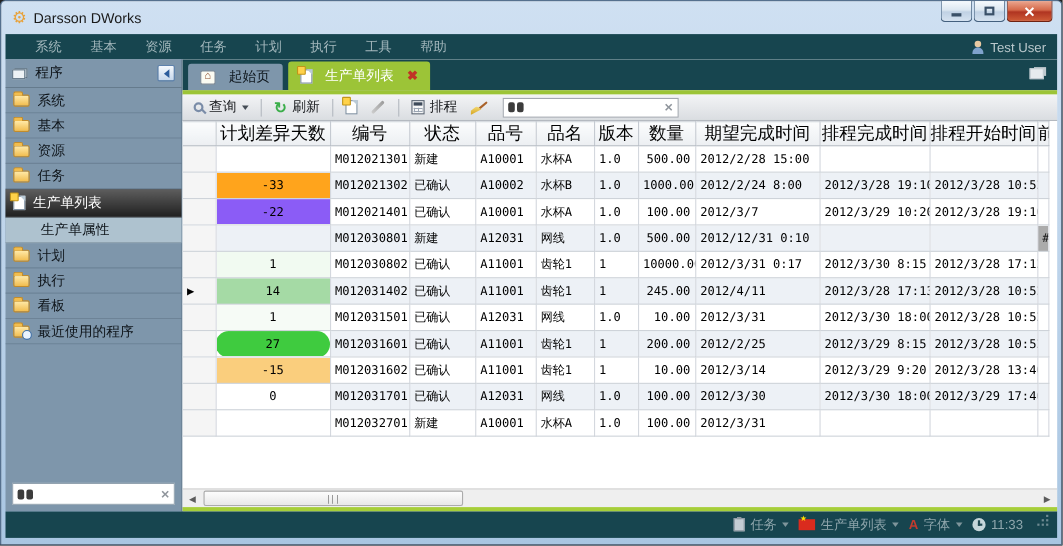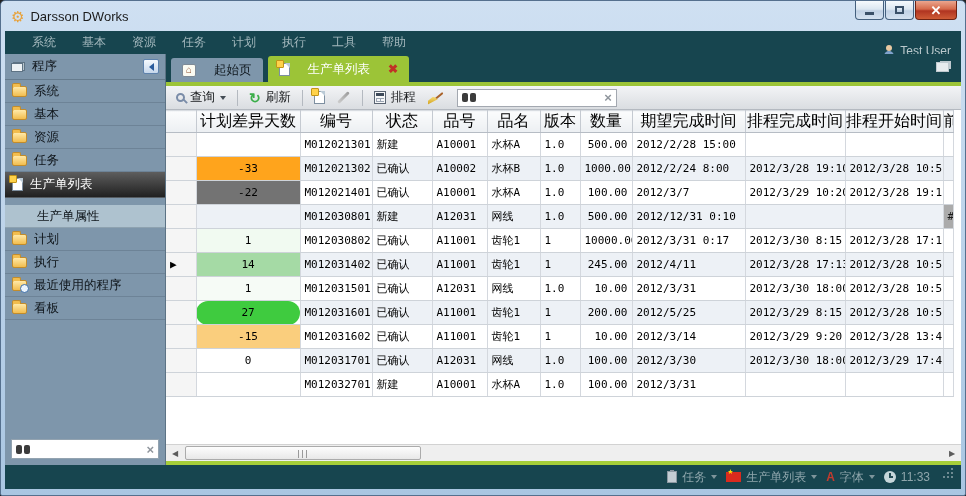--- a/index.html
+++ b/index.html
@@ -18,41 +18,41 @@
     background:linear-gradient(#F6FAFD 0%,#DCE7F1 45%,#C0D1E4 55%,#D5E2F0 100%); }
   .wbtn .min-glyph { width:9px; height:3px; background:#3A5068; margin-top:6px; }
   .wbtn .max-glyph { width:9px; height:8px; border:2px solid #3A5068; background:transparent; }
   .wbtn.close { width:42px; color:#FFF; font-weight:bold; font-size:13px;
     background:linear-gradient(#EBA68E 0%,#D5694A 45%,#B03421 55%,#CE5B36 100%); border-color:#6E2212; }
 
   
   .menubar { position:absolute; top:30px; left:4px; right:4px; height:23px; background:#17454F;
     display:flex; align-items:center; padding-left:14px; font-size:12px; color:#A4B8BD; }
   .menu-item { padding:0 13px; height:23px; line-height:23px; cursor:default; }
-  .user-chip { position:absolute; right:10px; top:8px; height:23px; display:flex;
+  .user-chip { position:absolute; right:10px; top:0; height:23px; display:flex;
     align-items:center; gap:5px; color:#BAC8CC; }
   .i-user { width:12px; height:12px; position:relative; }
   .i-user::before { content:""; position:absolute; top:0; left:3px; width:6px; height:6px; border-radius:50%; background:#E9C9A2; }
   .i-user::after { content:""; position:absolute; bottom:0; left:1px; width:10px; height:6px; border-radius:5px 5px 0 0; background:#7FA2CC; }
 
   
   .sidebar { position:absolute; left:4px; top:53px; width:161px; bottom:30px;
     background:#7E96AB; border-right:1px solid #5C7385; }
   .side-header { height:26px; display:flex; align-items:center; gap:7px; padding:0 6px;
     font-size:12.5px; color:#0E1419; border-bottom:1px solid rgba(70,90,105,.45); }
   .i-win { width:14px; height:10px; position:relative; }
   .i-win::before { content:""; position:absolute; right:0; top:0; width:10px; height:7px; background:#B9C6CE; border:1px solid #5E7384; }
   .i-win::after { content:""; position:absolute; left:0; bottom:0; width:10px; height:7px; background:#EDF2F5; border:1px solid #5E7384; }
   .btn-collapse { margin-left:auto; width:16px; height:15px; border:1px solid #5E82AC; border-radius:2px;
     background:linear-gradient(#F5F9FD,#C6D7EB); display:flex; align-items:center; justify-content:center; }
   .btn-collapse i { width:0; height:0; border-top:4px solid transparent; border-bottom:4px solid transparent; border-right:5px solid #2B5C9C; }
   .side-item { height:23px; display:flex; align-items:center; gap:7px; padding:0 7px;
     font-size:12.5px; color:#0E1419; border-bottom:1px solid rgba(70,90,105,.3); cursor:default; }
   .side-item.selected { height:26px; background:linear-gradient(#5E5E5E,#202020); color:#FFF; }
-  .side-item.sub { background:#AEC2CF; padding-left:32px;margin-top:7px; }
+  .side-item.sub { background:#AEC2CF; padding-left:32px; }
   .i-folder { width:15px; height:11px; flex:none; background:linear-gradient(#FFE9A8,#F2BD4E);
     border:1px solid #C28C2C; border-radius:2px; position:relative; }
   .i-folder::before { content:""; position:absolute; top:-4px; left:-1px; width:7px; height:3px;
     background:#F2BD4E; border:1px solid #C28C2C; border-bottom:none; border-radius:2px 2px 0 0; }
   .i-folder.recent::after { content:""; position:absolute; right:-3px; bottom:-3px; width:7px; height:7px;
     border-radius:50%; background:#EAF4FE; border:1px solid #3E6FA8; }
   .i-page { width:11px; height:13px; flex:none; background:#FFF; border:1px solid #7E8FA0; position:relative; }
   .i-page::before { content:""; position:absolute; top:-1px; right:-1px; border-style:solid;
     border-width:0 5px 5px 0; border-color:transparent #BACAD6 transparent transparent; }
   .i-page.y::after { content:""; position:absolute; left:-4px; top:-4px; width:6px; height:6px;
@@ -62,21 +62,21 @@
   .side-search input { flex:1; border:none; outline:none; font-size:12px; min-width:0; }
   .i-bino { width:14px; height:9px; position:relative; flex:none; }
   .i-bino::before { content:""; position:absolute; left:0; top:0; width:6px; height:9px; background:#3C3C3C; border-radius:2px; }
   .i-bino::after { content:""; position:absolute; right:0; top:0; width:6px; height:9px; background:#3C3C3C; border-radius:2px; }
   .x-clear { font-weight:bold; color:#8F959C; font-size:13px; line-height:1; }
 
   
   .content { position:absolute; left:165px; top:53px; right:4px; bottom:30px; background:#FFF; }
   .tabstrip { position:absolute; top:0; left:0; right:0; height:28px; background:#17454F; display:flex; align-items:flex-end; }
   .tabline { position:absolute; top:28px; left:0; right:0; height:4px; background:#9CC437; }
-  .tab { display:flex; align-items:center; gap:18px; padding:0 11px; height:24px;
+  .tab { display:flex; align-items:center; gap:12px; padding:0 11px; height:24px;
     border-radius:3px 3px 0 0; font-size:12.5px; margin-left:5px; cursor:default; }
   .tab.inactive { background:#7E96AB; color:#0E161C; }
   .tab.active { background:#9CC437; color:#FFF; height:26px; }
   .i-home { width:14px; height:13px; background:#FBFBF2; border:1px solid #7E8A96; border-radius:2px;
     display:flex; align-items:center; justify-content:center; }
   .i-home::before { content:"⌂"; font-size:10px; color:#8A4A2A; line-height:1; }
   .tab-close { color:#C03226; font-weight:bold; font-size:12px; line-height:1; }
   .i-windows { position:absolute; right:10px; top:7px; width:15px; height:11px; }
   .i-windows::before { content:""; position:absolute; right:0; top:0; width:11px; height:8px; background:#BFC9CF; }
   .i-windows::after { content:""; position:absolute; left:0; bottom:0; width:11px; height:8px; background:#E7EBEE; border:1px solid #BFC9CF; }
@@ -225,26 +225,26 @@
         </div>
         <div class="side-item">
           <span class="i-folder"></span>
           <span>计划</span>
         </div>
         <div class="side-item">
           <span class="i-folder"></span>
           <span>执行</span>
         </div>
         <div class="side-item">
+          <span class="i-folder"></span>
+          <span>看板</span>
+        </div>
+        <div class="side-item">
           <span class="i-folder recent"></span>
           <span>最近使用的程序</span>
-        </div>
-        <div class="side-item">
-          <span class="i-folder"></span>
-          <span>看板</span>
         </div>
       </div>
     <div class="side-search">
       <span class="i-bino"></span>
       <input type="text" value="" style="">
       <span class="x-clear">×</span>
     </div>
   </div>
 
   <div class="content">
@@ -351,21 +351,21 @@
               <td>水杯B</td>
               <td>1.0</td>
               <td class="c-qty">1000.00</td>
               <td>2012/2/24 8:00</td>
               <td>2012/3/28 19:10</td>
               <td>2012/3/28 10:52</td>
               <td class="c-ovf"></td>
             </tr>
             <tr class="">
               <td class="c-ind"></td>
-              <td class="c-diff" style="background: #737373;">-22</td>
+              <td class="c-diff" style="background: #8b5cf6;">-22</td>
               <td>M012021401</td>
               <td>已确认</td>
               <td>A10001</td>
               <td>水杯A</td>
               <td>1.0</td>
               <td class="c-qty">100.00</td>
               <td>2012/3/7</td>
               <td>2012/3/29 10:20</td>
               <td>2012/3/28 19:10</td>
               <td class="c-ovf"></td>
@@ -428,21 +428,21 @@
             </tr>
             <tr class="alt">
               <td class="c-ind"></td>
               <td class="c-diff" style="background: rgb(63, 203, 63); border-radius: 12px;">27</td>
               <td>M012031601</td>
               <td>已确认</td>
               <td>A11001</td>
               <td>齿轮1</td>
               <td>1</td>
               <td class="c-qty">200.00</td>
-              <td>2012/5/25</td>
+              <td>2012/2/25</td>
               <td>2012/3/29 8:15</td>
               <td>2012/3/28 10:52</td>
               <td class="c-ovf"></td>
             </tr>
             <tr class="">
               <td class="c-ind"></td>
               <td class="c-diff" style="background: rgb(250, 206, 125);">-15</td>
               <td>M012031602</td>
               <td>已确认</td>
               <td>A11001</td>

